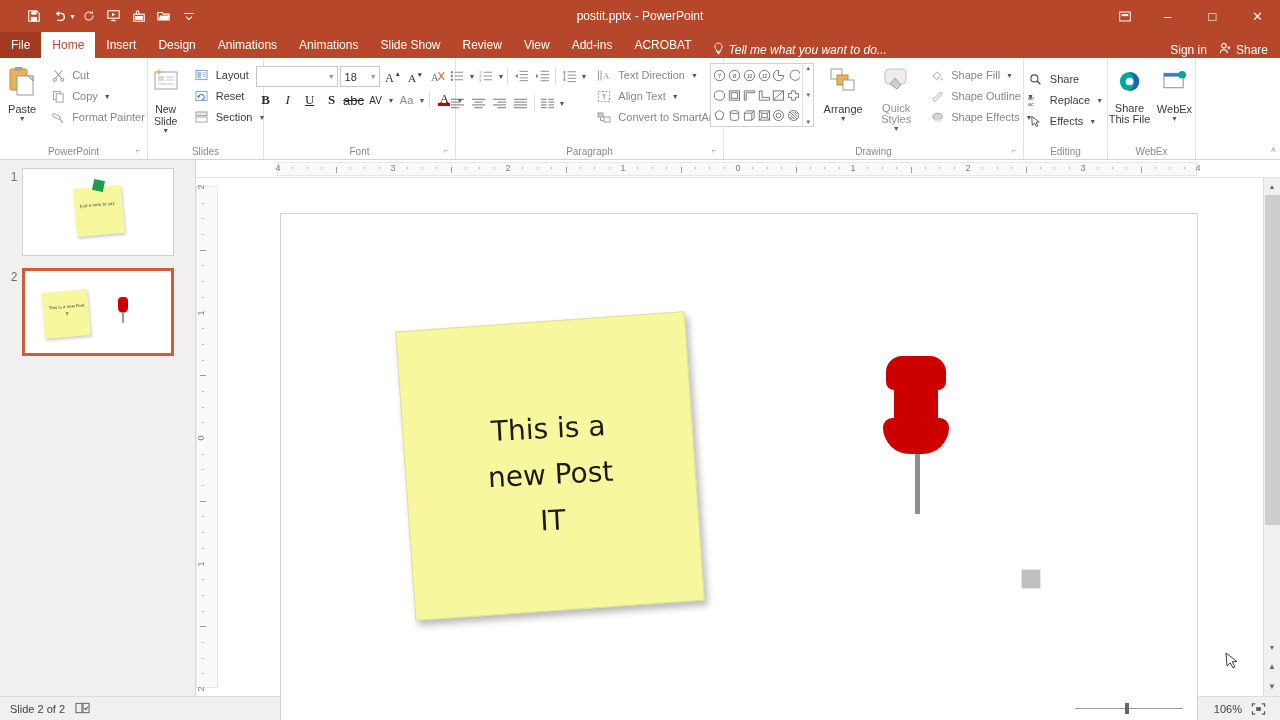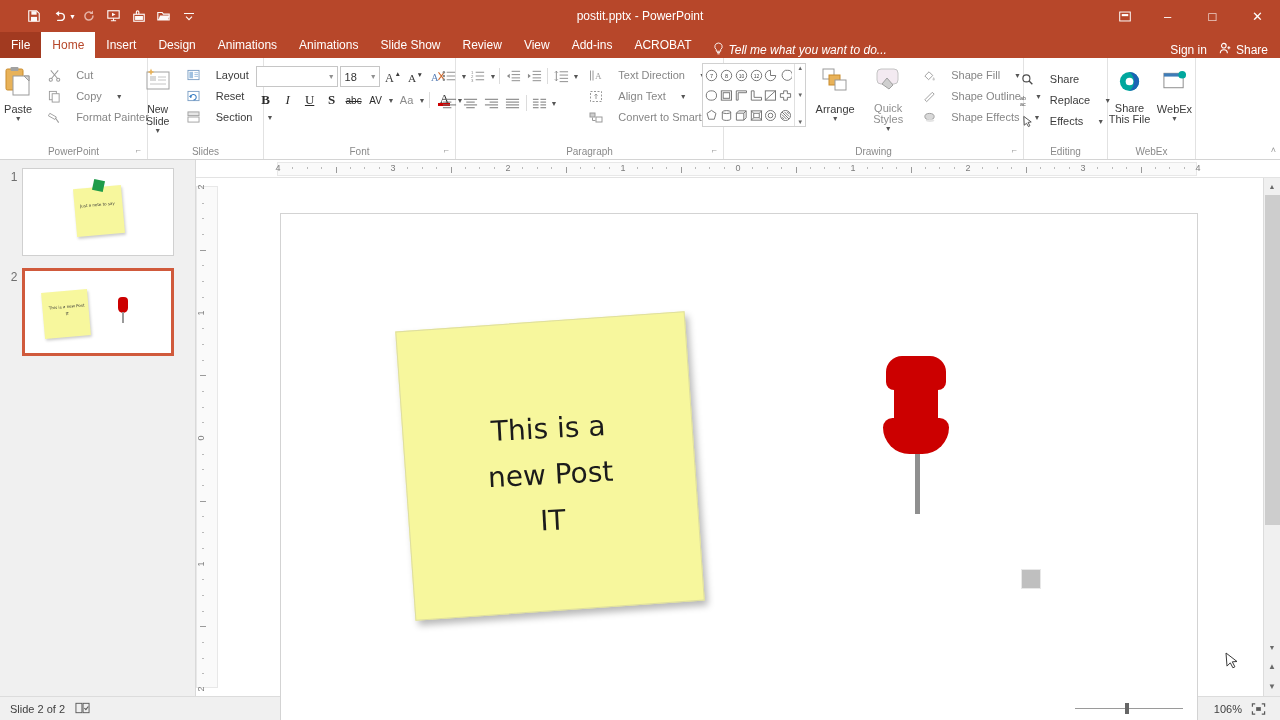--- a/index.html
+++ b/index.html
@@ -79,21 +79,21 @@
     display: flex; flex-direction: column; align-items: center; justify-content: flex-start;
     width: 46px; padding-top: 2px; color: #3b3b3b; font-size: 11px; line-height: 12px;
     text-align: center;
   }
   .bigbtn .ico { height: 32px; display: flex; align-items: center; justify-content: center; }
   .bigbtn .lbl { margin-top: 6px; }
   .caret-dn { font-size: 7px; line-height: 7px; color: #555; }
 
   .smallcol { display: flex; flex-direction: column; gap: 1px; justify-content: flex-start; padding-top: 2px; }
   .smallbtn {
-    display: flex; align-items: center; gap: 14px; height: 20px; padding: 0 3px;
+    display: flex; align-items: center; gap: 6px; height: 20px; padding: 0 3px;
     color: #868686; font-size: 11px; white-space: nowrap;
   }
   .smallbtn .ico { width: 16px; height: 16px; display: flex; align-items: center; justify-content: center; }
   .smallbtn.enabled { color: #3b3b3b; }
 
   
   .fontgrp-rows { display: flex; flex-direction: column; gap: 3px; padding-top: 3px; }
   .frow { display: flex; align-items: center; gap: 2px; }
   .fname-box {
     width: 82px; height: 21px; border: 1px solid #c6c6c6; background: #fff;
@@ -494,21 +494,21 @@
                   <text x="1" y="12" font-family="Liberation Serif, serif" font-size="11" fill="#5a7fb5">A</text>
                   <path d="M9 3l6 8M15 3l-6 8" stroke="#d06a2c" stroke-width="1.2"></path>
                 </svg>
             </div>
           </div>
           <div class="frow">
             <div class="fmt-btn serif" style="font-weight:bold">B</div>
             <div class="fmt-btn serif" style="font-style:italic">I</div>
             <div class="fmt-btn serif" style="text-decoration:underline">U</div>
             <div class="fmt-btn serif" style="font-weight:bold">S</div>
-            <div class="fmt-btn" style="font-size:10px;text-decoration:line-through">abc</div>
+            <div class="fmt-btn" style="font-size:13px;text-decoration:line-through">abc</div>
             <div class="fmt-btn" style="font-size:10px">AV</div>
             <span class="caret-dn">▼</span>
             <div class="fmt-btn" style="font-size:11px;color:#8a8a8a">Aa</div>
             <span class="caret-dn">▼</span>
             <div class="fsep"></div>
             <div class="fmt-btn serif">
               <span style="display:flex;flex-direction:column;align-items:center;line-height:9px">
                 <span>A</span>
                 <span style="width:12px;height:3px;background:#c00;display:block"></span>
               </span>

